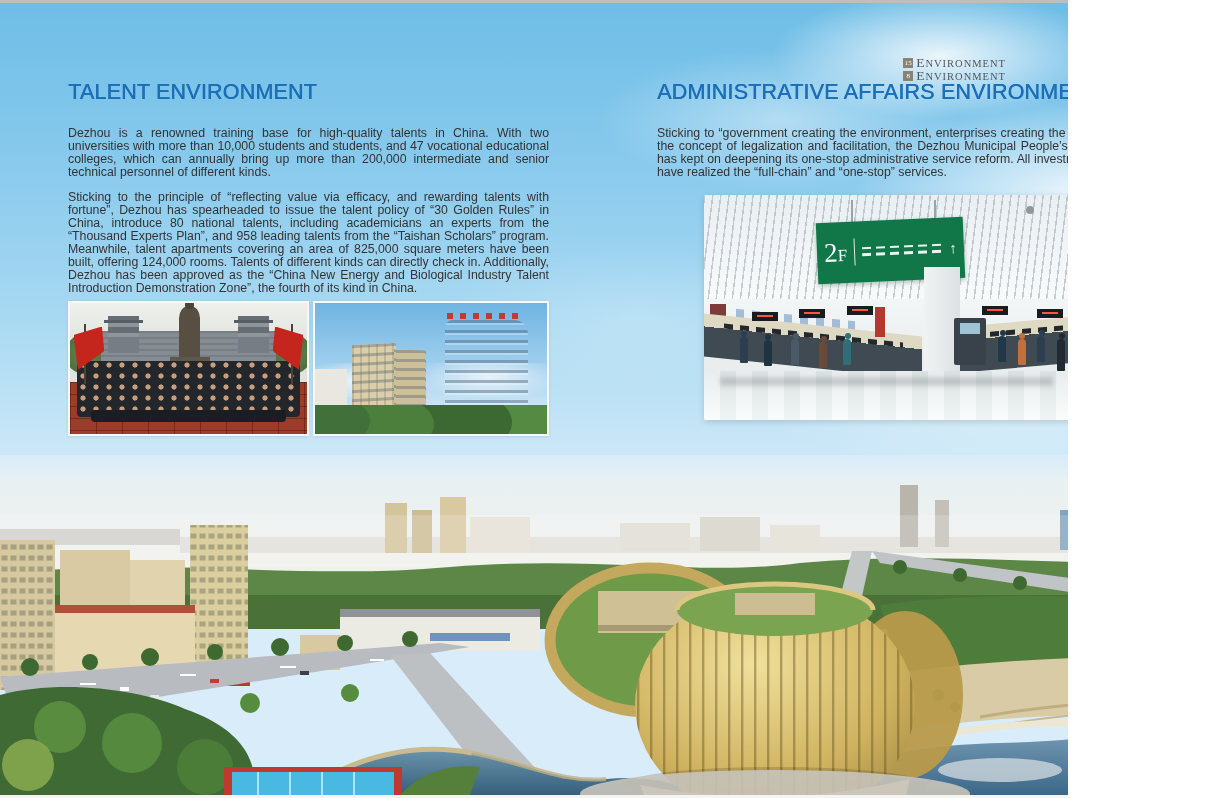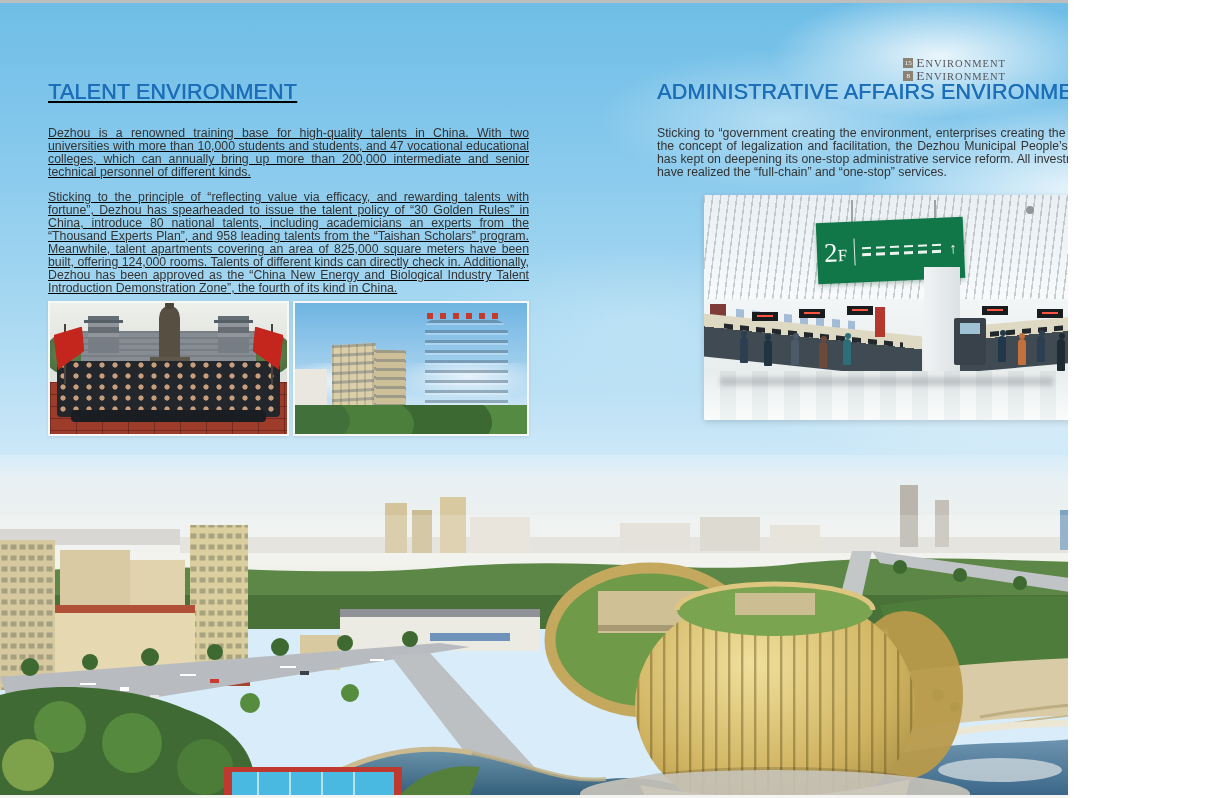--- a/index.html
+++ b/index.html
@@ -27,21 +27,21 @@
   .logo-badge { width:10px; height:10px; background:#8c8274; color:#fff; font-family:"Liberation Serif",serif;
                 font-size:7px; line-height:10px; text-align:center; margin-right:3px; flex:0 0 auto; }
   .logo-word { font-family:"Liberation Serif",serif; font-size:10.5px; letter-spacing:1px; color:#54555a; }
   .logo-word::first-letter { font-size:13.5px; }
 
   
   .section-title { font-size:21.5px; letter-spacing:.2px; color:#1b6eb7; font-weight:400;
                    text-shadow:.5px 0 0 currentColor; }
   .body-par { font-size:12.3px; line-height:13px; color:#333; text-align:justify; }
 
-  .col-left  { position:absolute; left:48px;  top:80px; width:481px;text-decoration:underline; }
+  .col-left  { position:absolute; left:68px;  top:80px; width:481px; }
   .col-right { position:absolute; left:638px; top:80px; width:483px;margin-left:19px; }
   .col-left  .body-par.first, .col-right .body-par.first { margin-top:22px; }
   .col-left  .body-par.second { margin-top:12px; }
 
   
   .photo-row { margin-top:6px; display:flex; gap:4px; }
   .photo { position:relative; overflow:hidden; border:2px solid #f8f9f6; box-shadow:0 1px 3px rgba(0,0,0,.10); }
   .photo-a { width:241px; height:135px; background:#dfe3dd; }
   .photo-b { width:236px; height:135px; }
 

